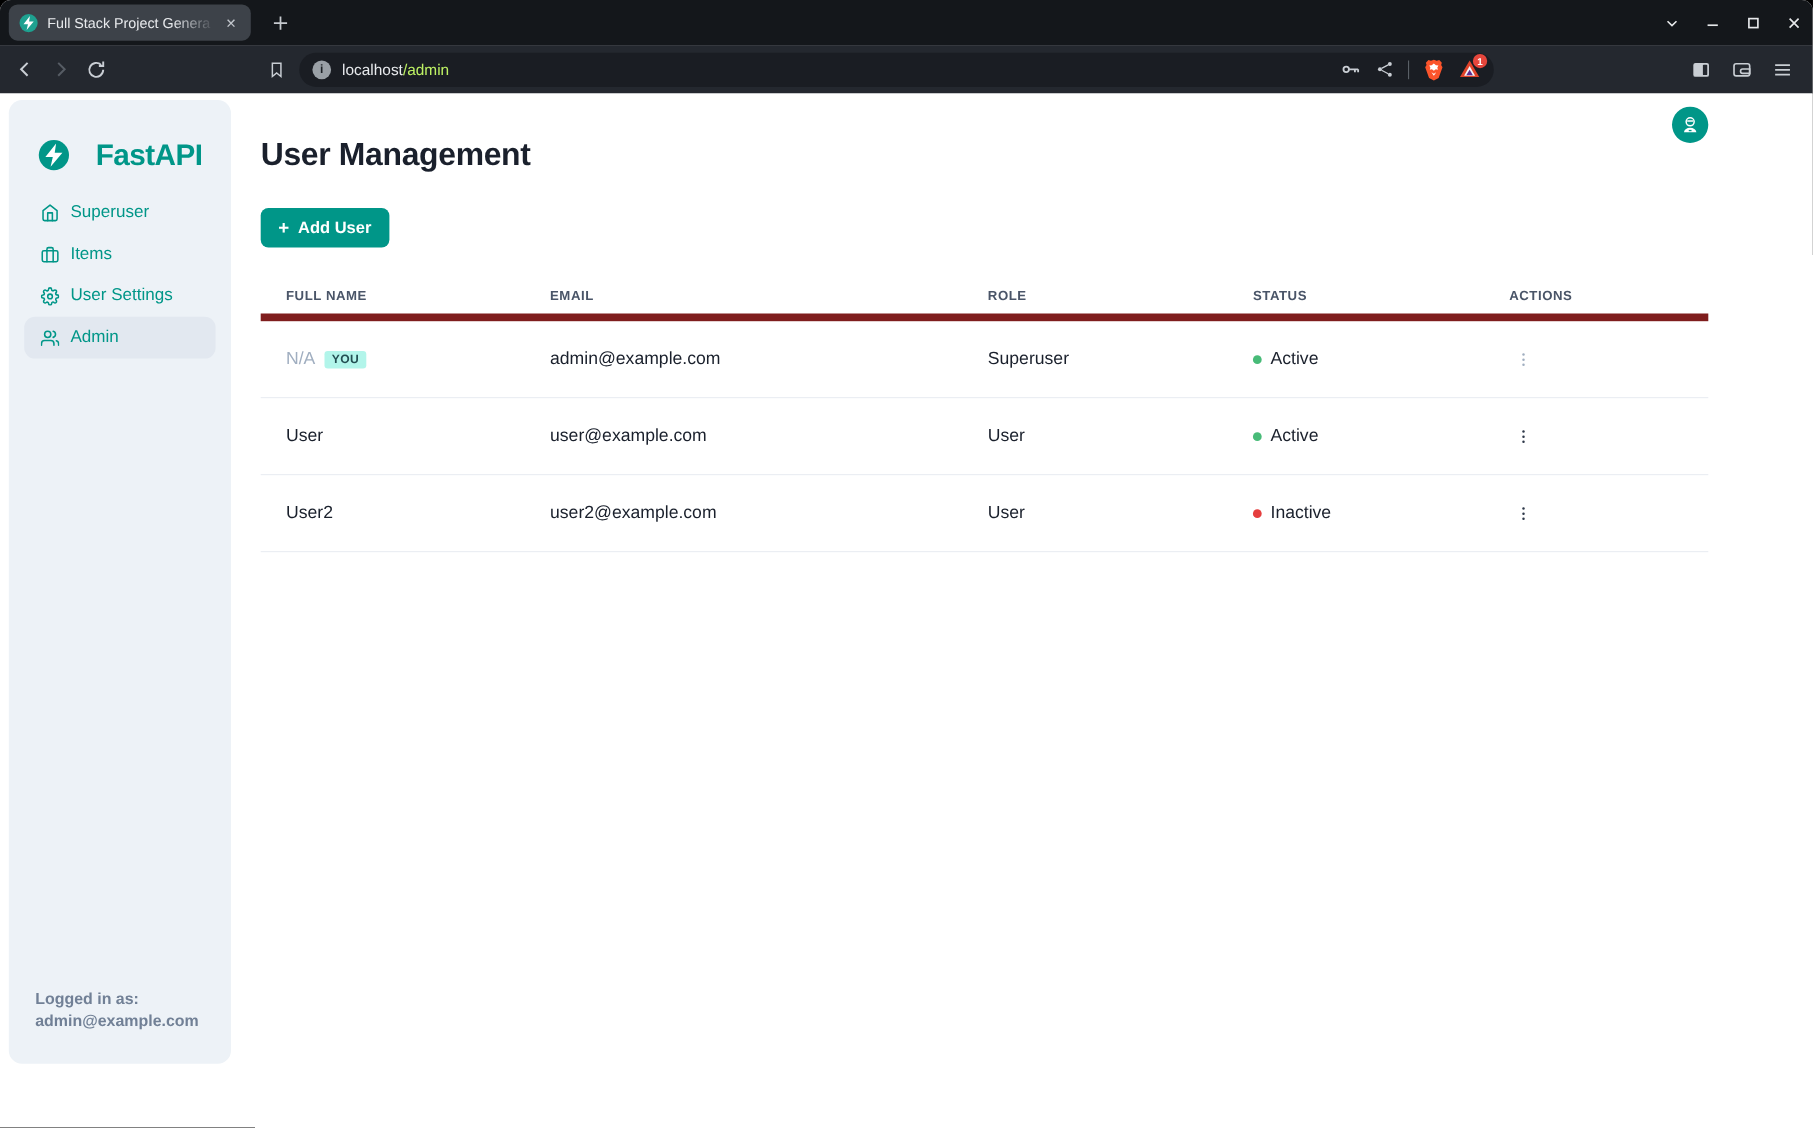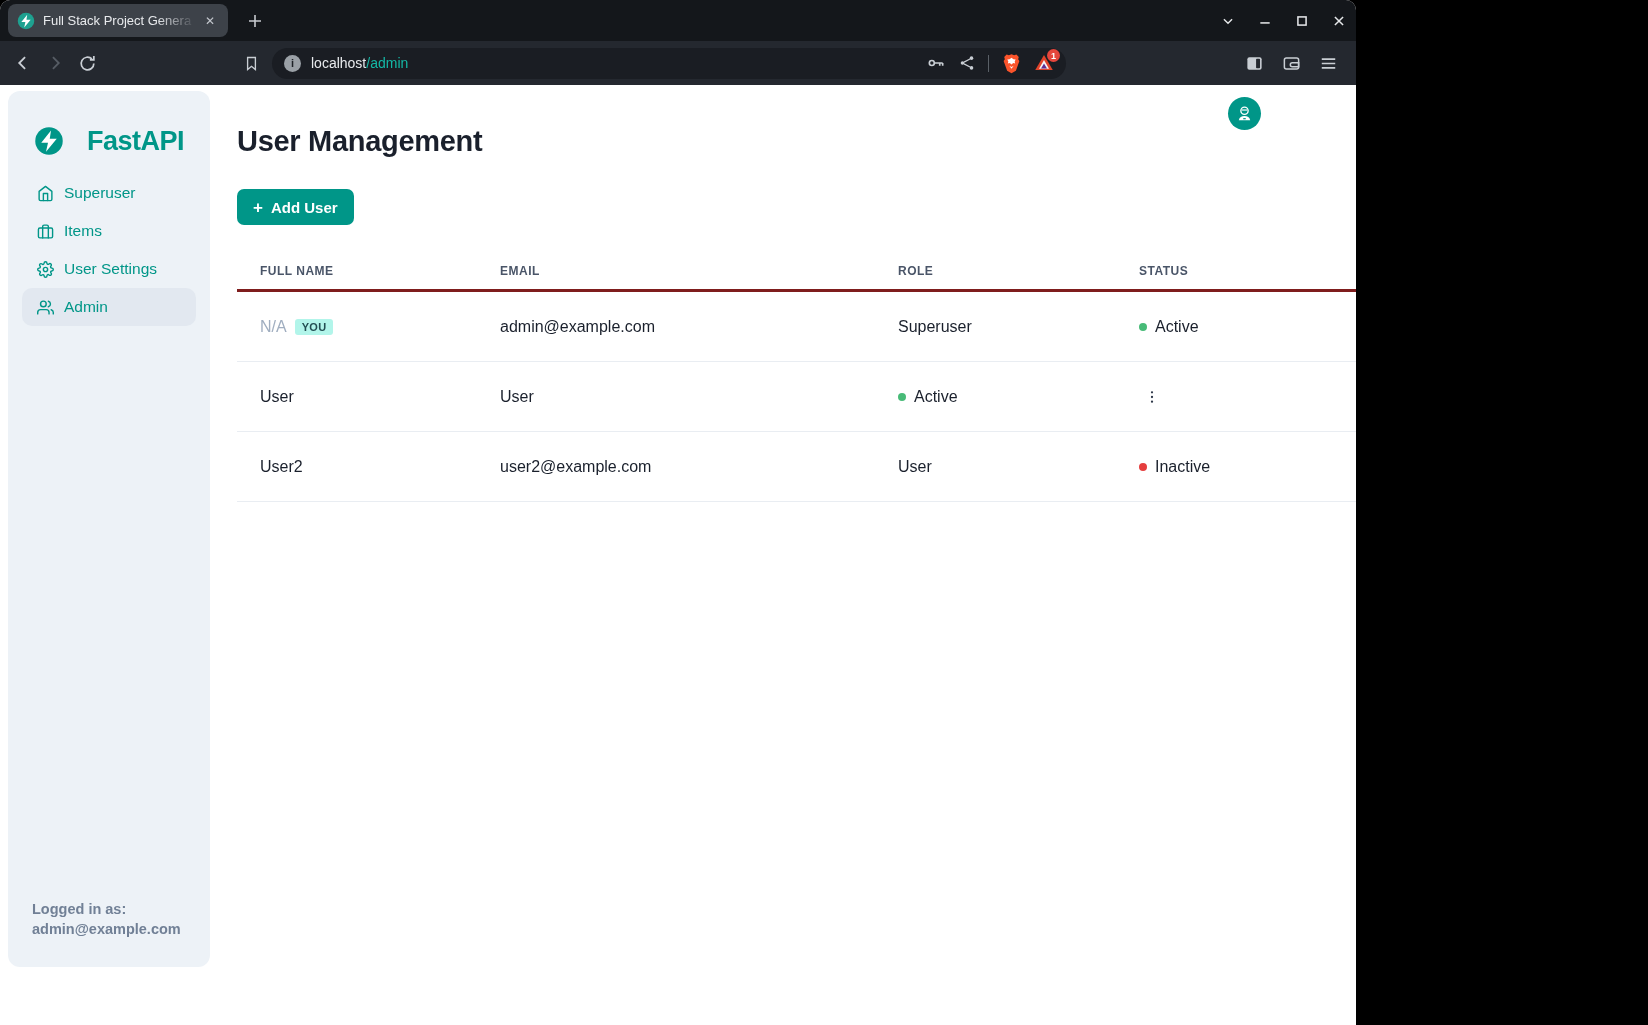--- a/index.html
+++ b/index.html
@@ -1,36 +1,36 @@
 <!DOCTYPE html>
 <html><head>
 <meta charset="utf-8">
 <style>
   * { margin:0; padding:0; box-sizing:border-box; }
   html,body { width:1648px; height:1025px; font-family:"Liberation Sans", sans-serif; background:#000; }
-  .window { width:1356px; height:1025px; display:flex; flex-direction:column; overflow:hidden; border-radius:10px 10px 0 0; background:#fff; }
+  .window { width:1648px; height:1025px; display:flex; flex-direction:column; overflow:hidden; border-radius:10px 10px 0 0; background:#fff; }
 
   
   .tabstrip { height:41px; background:#14171b; display:flex; align-items:center; position:relative; flex:none; }
   .tab { margin-left:8px; width:220px; height:33px; background:#3d4249; border-radius:8px; display:flex; align-items:center; padding:0 9px; color:#e8eaed; font-size:13px; }
   .favicon { width:18px; height:18px; flex:none; margin-right:8px; }
   .tab-title { flex:1; white-space:nowrap; overflow:hidden; -webkit-mask-image:linear-gradient(90deg,#000 72%,transparent 97%); mask-image:linear-gradient(90deg,#000 72%,transparent 97%); }
   .tab-close { color:#c3c7cd; font-size:12px; padding:2px 4px; cursor:default; }
   .newtab { color:#c6cacf; margin-left:13px; width:28px; height:28px; display:flex; align-items:center; justify-content:center; }
   .wincontrols { position:absolute; right:6px; top:0; height:41px; display:flex; align-items:center; gap:15px; color:#e6e8ea; }
   .wc { width:22px; height:22px; display:flex; align-items:center; justify-content:center; }
 
   .toolbar { height:44px; background:#24282f; display:flex; align-items:center; padding:0 10px; flex:none; }
   .navbtn { width:26px; height:26px; display:flex; align-items:center; justify-content:center; margin-right:6px; }
   .toolbar .spacer1 { width:132px; }
   .bookmark { width:26px; height:26px; display:flex; align-items:center; justify-content:center; margin-right:8px; }
   .urlbar { flex:1; max-width:1092px; height:31px; background:#1a1d23; border-radius:16px; display:flex; align-items:center; padding:0 12px; }
   .siteinfo { width:17px; height:17px; border-radius:50%; background:#9aa0a6; color:#1d2126; font-size:11px; font-weight:bold; display:flex; align-items:center; justify-content:center; margin-right:10px; }
   .url { font-size:14px; color:#e8eaed; }
-  .url .path { color:#14b8a6; }
+  .url .path { color:#bef264; }
   .urlbar-right { margin-left:auto; display:flex; align-items:center; gap:12px; }
   .udiv { width:1px; height:17px; background:#5a6067; }
   .bat-wrap { position:relative; width:20px; height:20px; }
   .bat-badge { position:absolute; top:-4px; right:-6px; min-width:13px; height:13px; border-radius:7px; background:#e5463c; color:#fff; font-size:9px; font-weight:bold; display:flex; align-items:center; justify-content:center; padding:0 3px; }
   .toolbar .spacer2 { width:176px; }
   .tool-right { display:flex; align-items:center; gap:13px; padding-right:6px; }
   .tr-btn { width:24px; height:24px; display:flex; align-items:center; justify-content:center; }
 
   
   .content { position:relative; flex:1; background:#fff; }
@@ -46,21 +46,21 @@
   .avatar-btn { position:absolute; top:12px; right:95px; width:33px; height:33px; border-radius:50%; background:#009688; border:none; display:flex; align-items:center; justify-content:center; cursor:default; }
 
   .main { position:absolute; left:237px; top:0; right:0; }
   .page-title { margin-top:40px; font-size:29px; font-weight:700; color:#1a202c; letter-spacing:-0.3px; }
   .add-btn { margin-top:31px; height:36px; padding:0 16px; background:#009688; color:#fff; border:none; border-radius:7px; font-size:15px; font-weight:700; font-family:"Liberation Sans",sans-serif; display:inline-flex; align-items:center; gap:8px; cursor:default; }
   .add-btn .plus { font-size:17px; font-weight:700; line-height:1; }
 
   .table { margin-top:27px; width:1316px; }
   .tr { display:grid; grid-template-columns:240px 398px 241px 233px 1fr; align-items:center; }
   .td { padding-left:23px; font-size:16px; color:#1a202c; display:flex; align-items:center; }
-  .thead { height:40px; border-bottom:3px solid #7f1d1d; }
+  .thead { height:40px; border-bottom:7px solid #7f1d1d; }
   .thead .td { font-size:12px; font-weight:700; color:#4a5568; letter-spacing:0.5px; }
   .trow { height:70px; border-bottom:1px solid #e9edf2; }
   .muted { color:#a0aec0; }
   .you-badge { margin-left:8px; background:#b2f5ea; color:#234e52; font-size:11px; font-weight:700; padding:2px 7px; border-radius:3px; letter-spacing:0.3px; }
   .dot { width:8px; height:8px; border-radius:50%; margin-right:8px; flex:none; }
   .kebab { background:none; border:none; width:26px; height:26px; display:flex; align-items:center; justify-content:center; cursor:default; }
 </style>
 </head>
 <body>
 
@@ -269,20 +269,21 @@
                   <circle cx="12" cy="5" r="1.7" fill="#a0aec0"></circle>
                   <circle cx="12" cy="12" r="1.7" fill="#a0aec0"></circle>
                   <circle cx="12" cy="19" r="1.7" fill="#a0aec0"></circle>
                 </svg>
               </button>
           </div>
         </div>
 
         <div class="tr trow">
           <div class="td">User</div>
+          <div class="td">user@example.com</div>
           <div class="td">User</div>
           <div class="td">
             <span class="dot" style="background-color: rgb(72, 187, 120);"></span>
             <span>Active</span>
           </div>
           <div class="td">
             <button class="kebab">
                 <svg width="16" height="16" viewBox="0 0 24 24">
                   <circle cx="12" cy="5" r="1.7" fill="#2d3748"></circle>
                   <circle cx="12" cy="12" r="1.7" fill="#2d3748"></circle>

